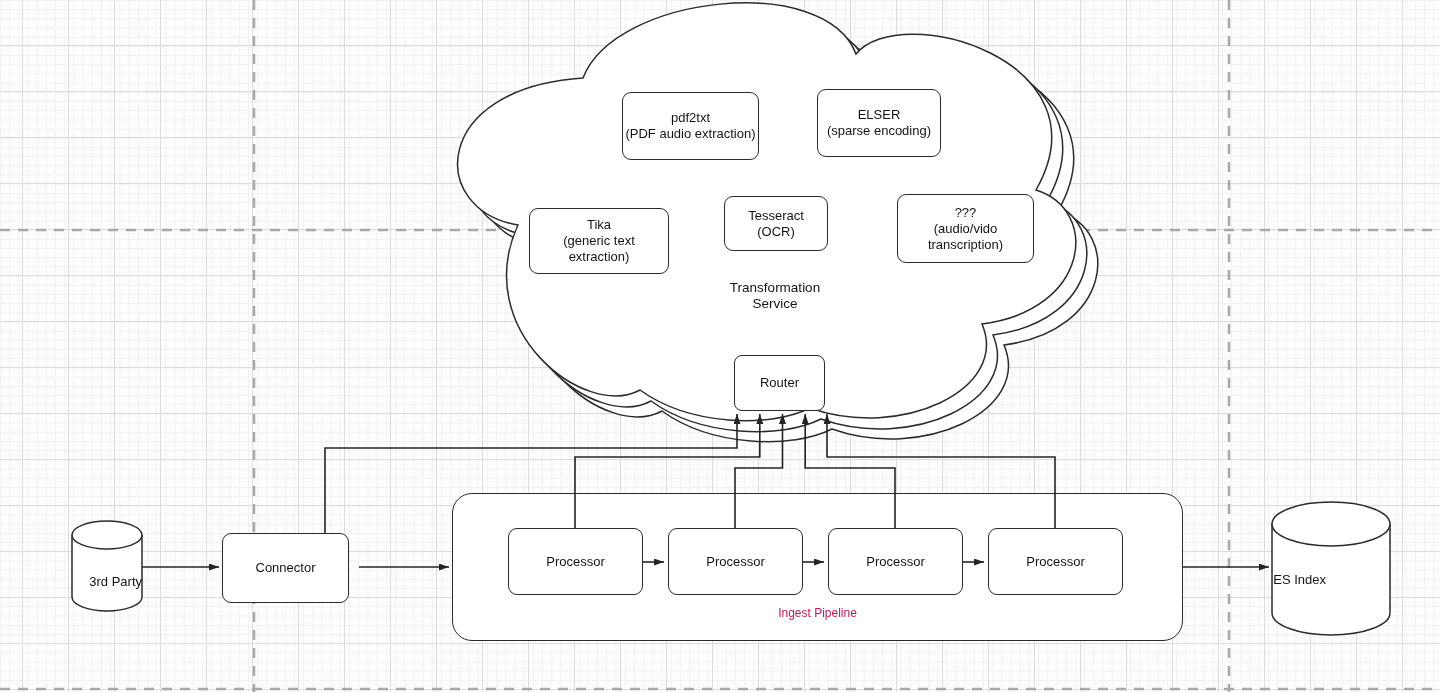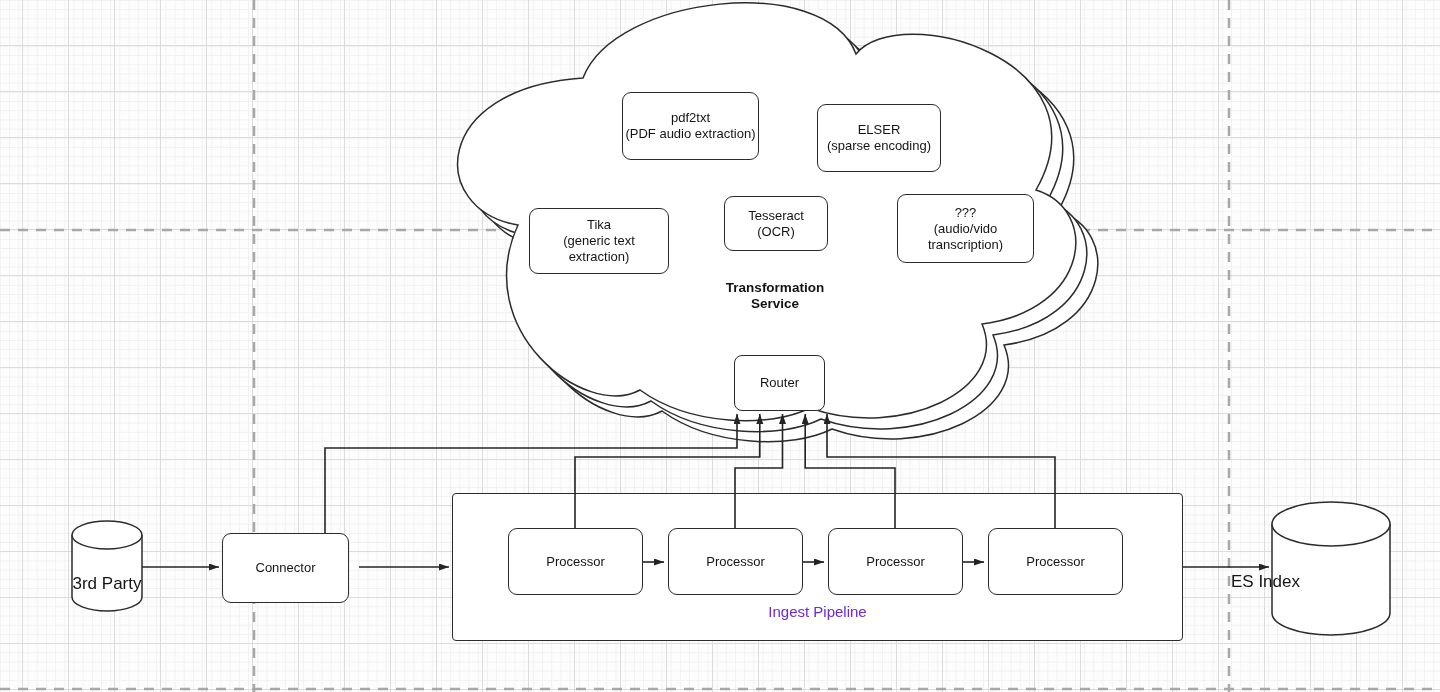--- a/index.html
+++ b/index.html
@@ -20,30 +20,30 @@
   #bg-layer { z-index:1; }
   #edge-layer { z-index:3; pointer-events:none; }
   .node {
     position:absolute; z-index:2; background:#ffffff;
     border:1.5px solid #2b2b2b; border-radius:9px;
     display:flex; flex-direction:column; align-items:center; justify-content:center;
     font-size:13px; line-height:16px; color:#141414; text-align:center;
   }
   .container-node {
     position:absolute; z-index:2; background:#ffffff;
-    border:1.5px solid #2b2b2b; border-radius:4px;
-    font-size:15px; color:#6d28d9;
+    border:1.5px solid #2b2b2b; border-radius:20px;
+    font-size:12px; color:#be185d;
   }
   .container-label { position:absolute; left:0; right:0; bottom:20px; text-align:center; }
   .free-label {
     position:absolute; z-index:2; text-align:center; color:#141414;
     font-size:13px; line-height:16px; background:transparent;
   }
-  .free-label.bold { font-weight:bold; font-size:13.5px; }
-  .cyl-label { position:absolute; z-index:2; text-align:center; color:#141414; font-size:17px; }
+  .free-label.bold { font-weight:normal; font-size:13.5px; }
+  .cyl-label { position:absolute; z-index:2; text-align:right; color:#141414; font-size:13px; }
   .shape-stroke { stroke:#2b2b2b; stroke-width:1.5; fill:#ffffff; }
   .edge { stroke:#242424; stroke-width:1.6; fill:none; }
   .guide { stroke:#a8a8a8; stroke-width:2.5; stroke-dasharray:10 8; }
 </style>
 </head>
 <body>
 
 <div class="canvas">
 
   <svg class="layer" id="bg-layer">
@@ -65,21 +65,21 @@
     <g>
       <path class="shape-stroke" d="M 1272 524 a 59 22 0 0 1 118 0 v 89 a 59 22 0 0 1 -118 0 z"></path>
       <path class="shape-stroke" fill="none" d="M 1272 524 a 59 22 0 0 0 118 0"></path>
     </g>
   </svg>
 
   <div class="node" style="left:622px;top:92px;width:137px;height:68px">
     <span>pdf2txt</span>
     <span>(PDF audio extraction)</span>
   </div>
-  <div class="node" style="left:817px;top:104px;width:124px;height:68px">
+  <div class="node" style="left:817px;top:89px;width:124px;height:68px">
     <span>ELSER</span>
     <span>(sparse encoding)</span>
   </div>
   <div class="node" style="left:529px;top:208px;width:140px;height:66px">
     <span>Tika</span>
     <span>(generic text</span>
     <span>extraction)</span>
   </div>
   <div class="node" style="left:724px;top:196px;width:104px;height:55px">
     <span>Tesseract</span>

